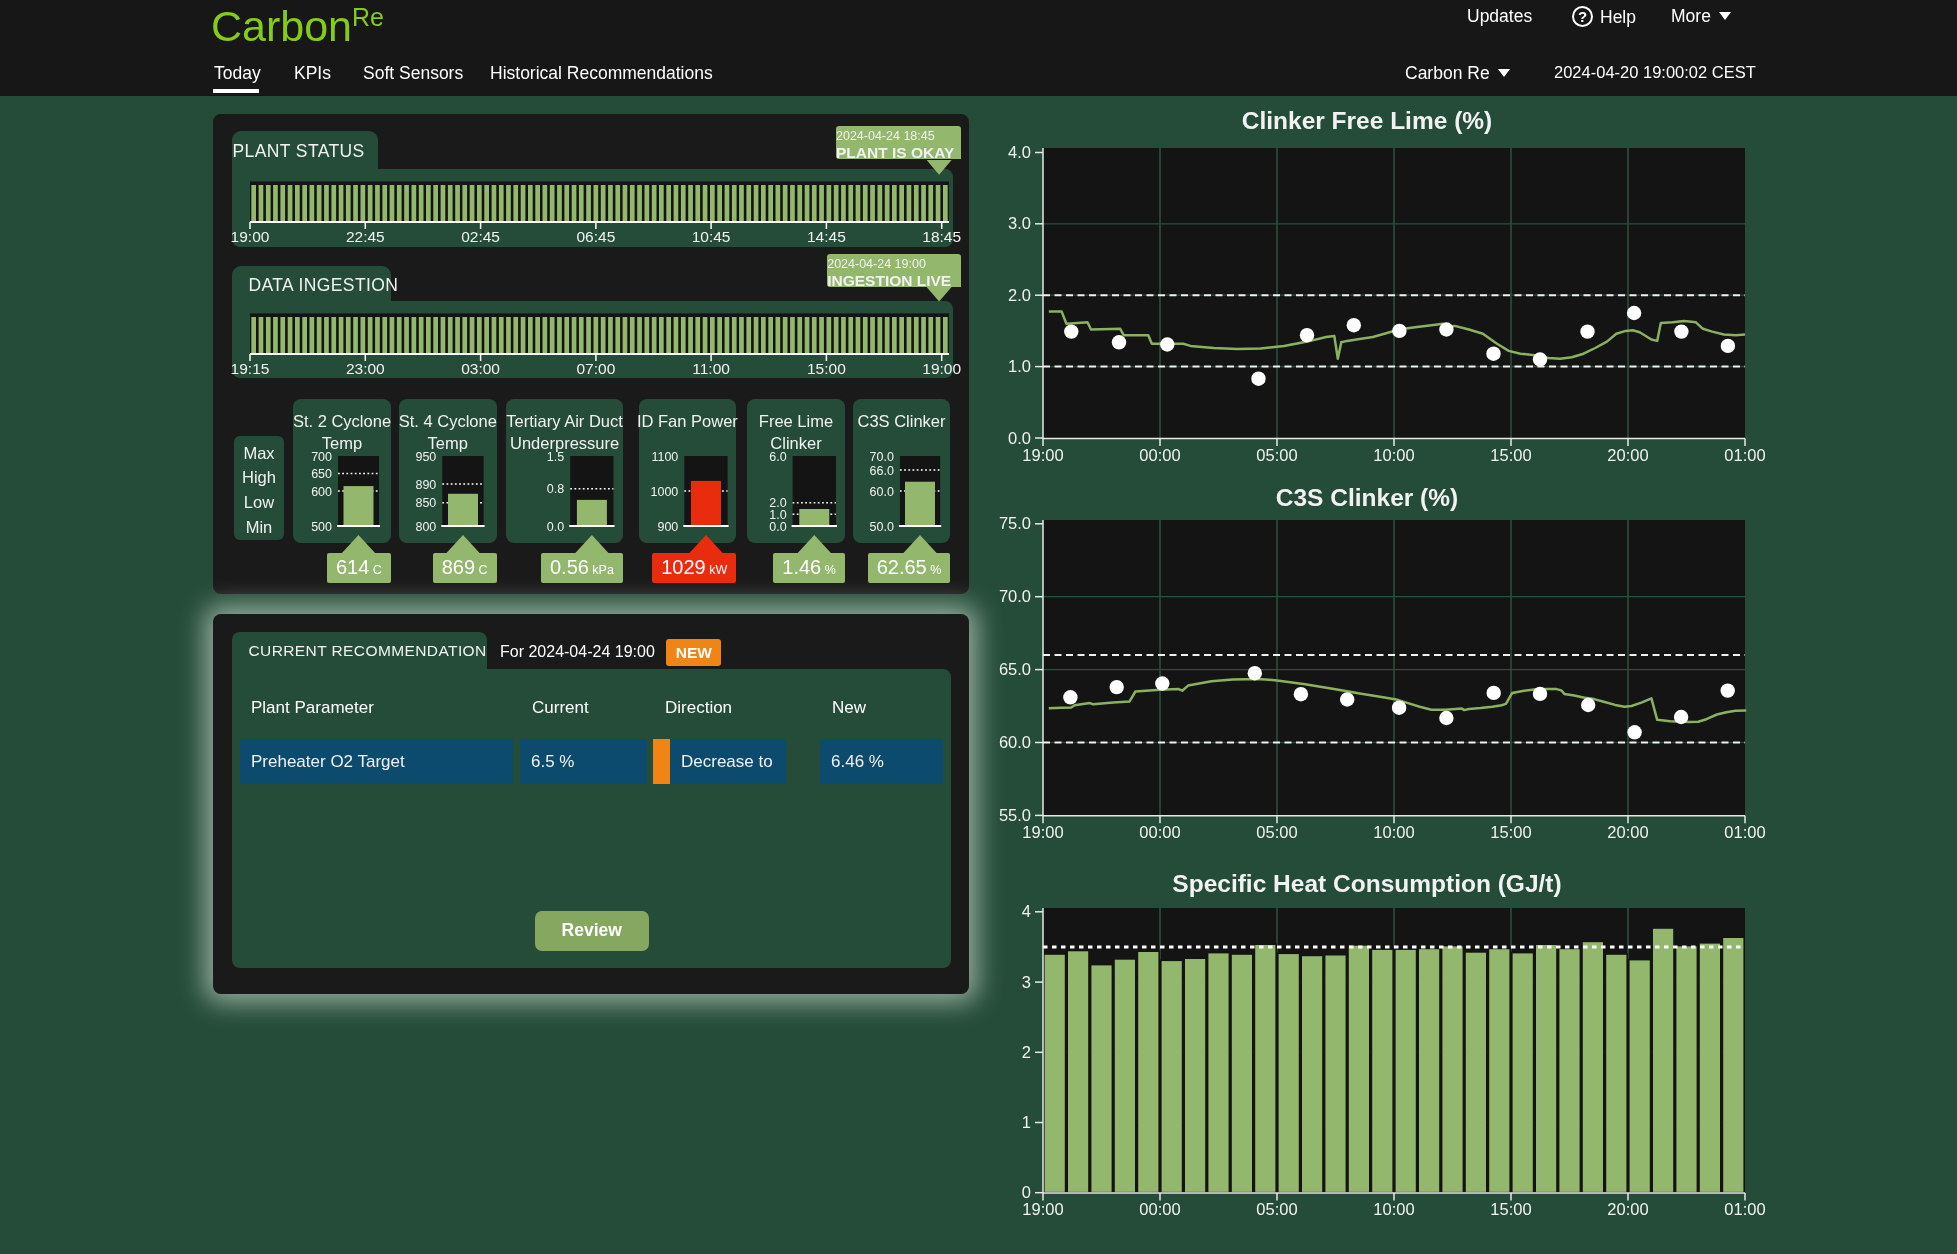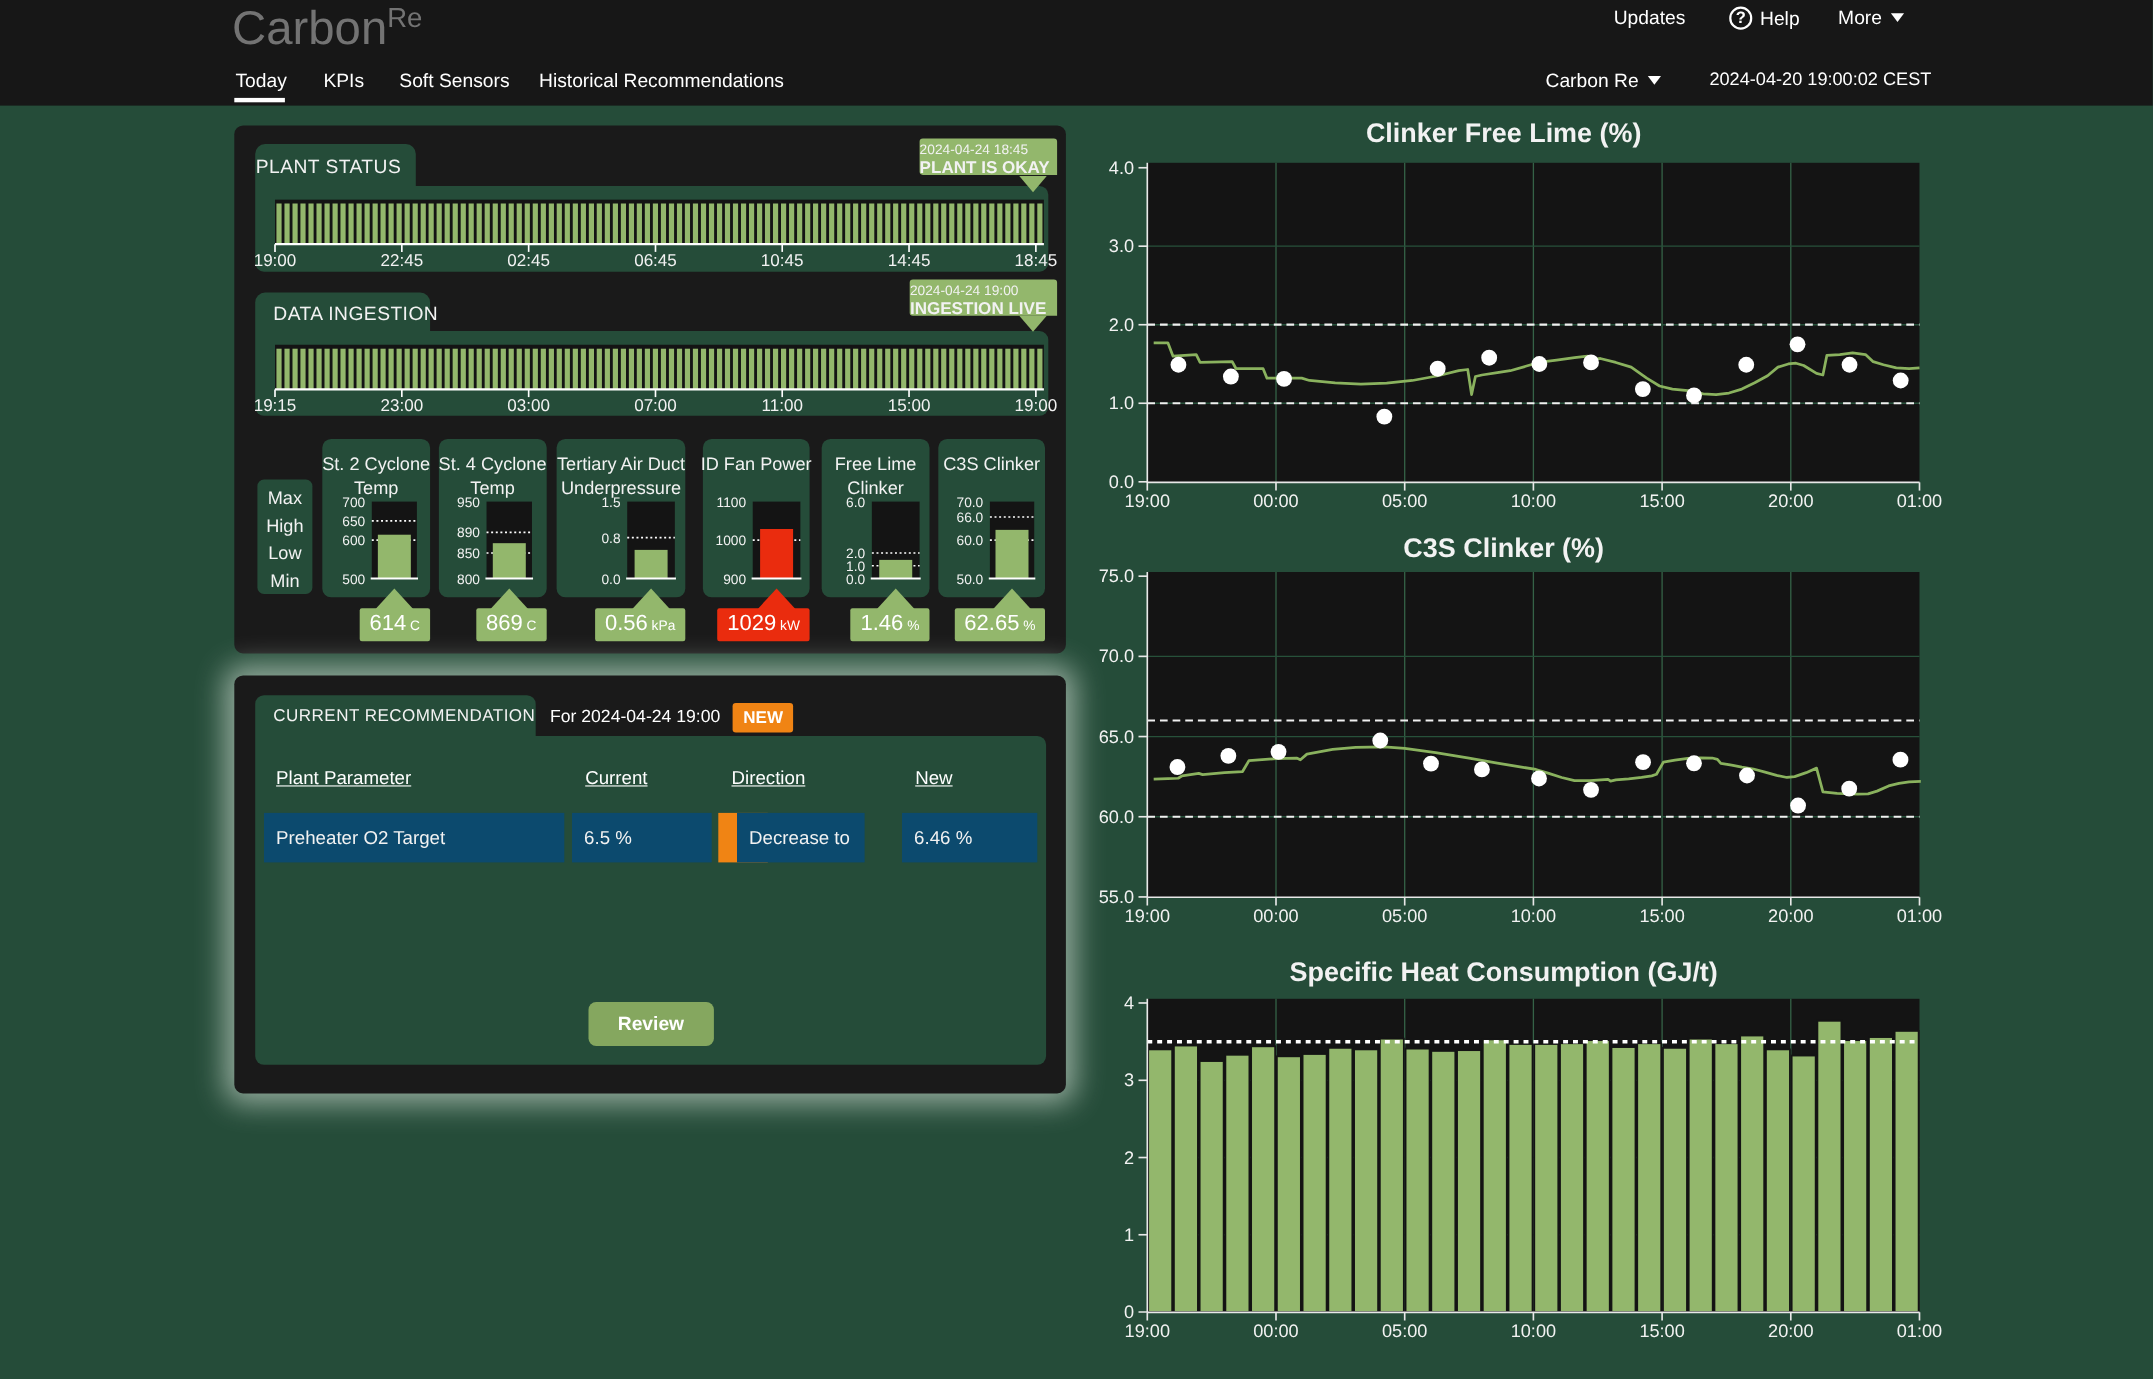--- a/index.html
+++ b/index.html
@@ -1,35 +1,35 @@
 <!DOCTYPE html>
 <html><head><meta charset="utf-8"><style>
 * { margin:0; padding:0; box-sizing:border-box; }
 html,body { width:1957px; height:1254px; background:#254c39; font-family:"Liberation Sans",sans-serif; color:#f2f2f2; overflow:hidden; }
 .box { position:absolute; }
 div { white-space:nowrap; }
 #header { position:absolute; left:0; top:0; width:1957px; height:96px; background:#171717; }
-.logo { position:absolute; left:211px; top:2px; font-size:43px; color:#737373; }
+.logo { position:absolute; left:211px; top:2px; font-size:43px; color:#84cc16; }
 .logo sup { font-size:25px; vertical-align:super; }
 .nav { position:absolute; top:63px; font-size:17.5px; color:#fff; }
 .navu { position:absolute; left:213px; top:89px; width:46px; height:3.5px; background:#fff; }
 .hr1 { position:absolute; top:6px; font-size:17.5px; color:#fff; }
 .caret { display:inline-block; width:0; height:0; border-left:6.5px solid transparent; border-right:6.5px solid transparent; border-top:8px solid #fff; vertical-align:middle; margin-left:8px; margin-bottom:3px; }
 .helpq { display:inline-block; width:21px; height:21px; border:2px solid #fff; border-radius:50%; text-align:center; line-height:18px; font-size:15px; font-weight:bold; vertical-align:middle; margin-right:7px; margin-bottom:3px; }
 .panel { position:absolute; left:213px; width:756px; background:#1a1a1a; border-radius:8px; }
 .tab { position:absolute; background:#254c39; border-radius:9px 9px 0 0; font-size:17.5px; letter-spacing:0.4px; }
 .sbody { position:absolute; background:#254c39; }
 .sbadge { position:absolute; background:#93b76c; text-align:left; padding-right:9px; border-radius:3px 3px 0 3px; line-height:1; }
 .sbadge .d { font-size:12.5px; padding-top:4px; display:block; }
 .sbadge .s { font-size:15.5px; font-weight:bold; display:block; padding-top:3px; }
 .vbadge { position:absolute; height:30px; background:#93b76c; color:#fff; font-size:20px; text-align:center; line-height:29px; padding:0 9px; border-radius:2px; }
 .vbadge .vunit { font-size:12.5px; }
 .rtab { position:absolute; left:231.5px; top:632.3px; width:255px; height:36.3px; background:#254c39; border-radius:8px 8px 0 0; font-size:15.5px; letter-spacing:0.4px; line-height:37px; padding-left:17px; }
 .rbody { position:absolute; left:231.5px; top:668.6px; width:719.5px; height:299.4px; background:#254c39; border-radius:0 8px 8px 8px; }
-.hcell { position:absolute; top:698px; font-size:17px; color:#fff;text-decoration:underline; }
+.hcell { position:absolute; top:698px; font-size:17px; color:#fff; }
 .rcell { position:absolute; top:739px; height:45px; background:#0c4a6e; font-size:17px; line-height:45px; padding-left:11px; }
 .newb { position:absolute; left:666.3px; top:638.8px; width:55px; height:27px; background:#f08414; border-radius:3px; color:#fff; font-weight:bold; font-size:15.5px; text-align:center; line-height:27px; }
 .dirb { position:absolute; left:653.3px; top:739px; width:44.4px; height:45px; background:#f08414; color:#fff; font-size:24px; text-align:center; line-height:43px; }
 .review { position:absolute; left:535px; top:911px; width:113.5px; height:40px; background:#85a75f; border-radius:7px; color:#fff; font-weight:bold; font-size:17.5px; text-align:center; line-height:39px; }
 svg text { font-family:"Liberation Sans",sans-serif; }
 </style></head>
 <body>
 <div id="header">
   <div class="logo">Carbon<sup>Re</sup></div>
   <div class="nav" style="left:214px;">Today</div>

